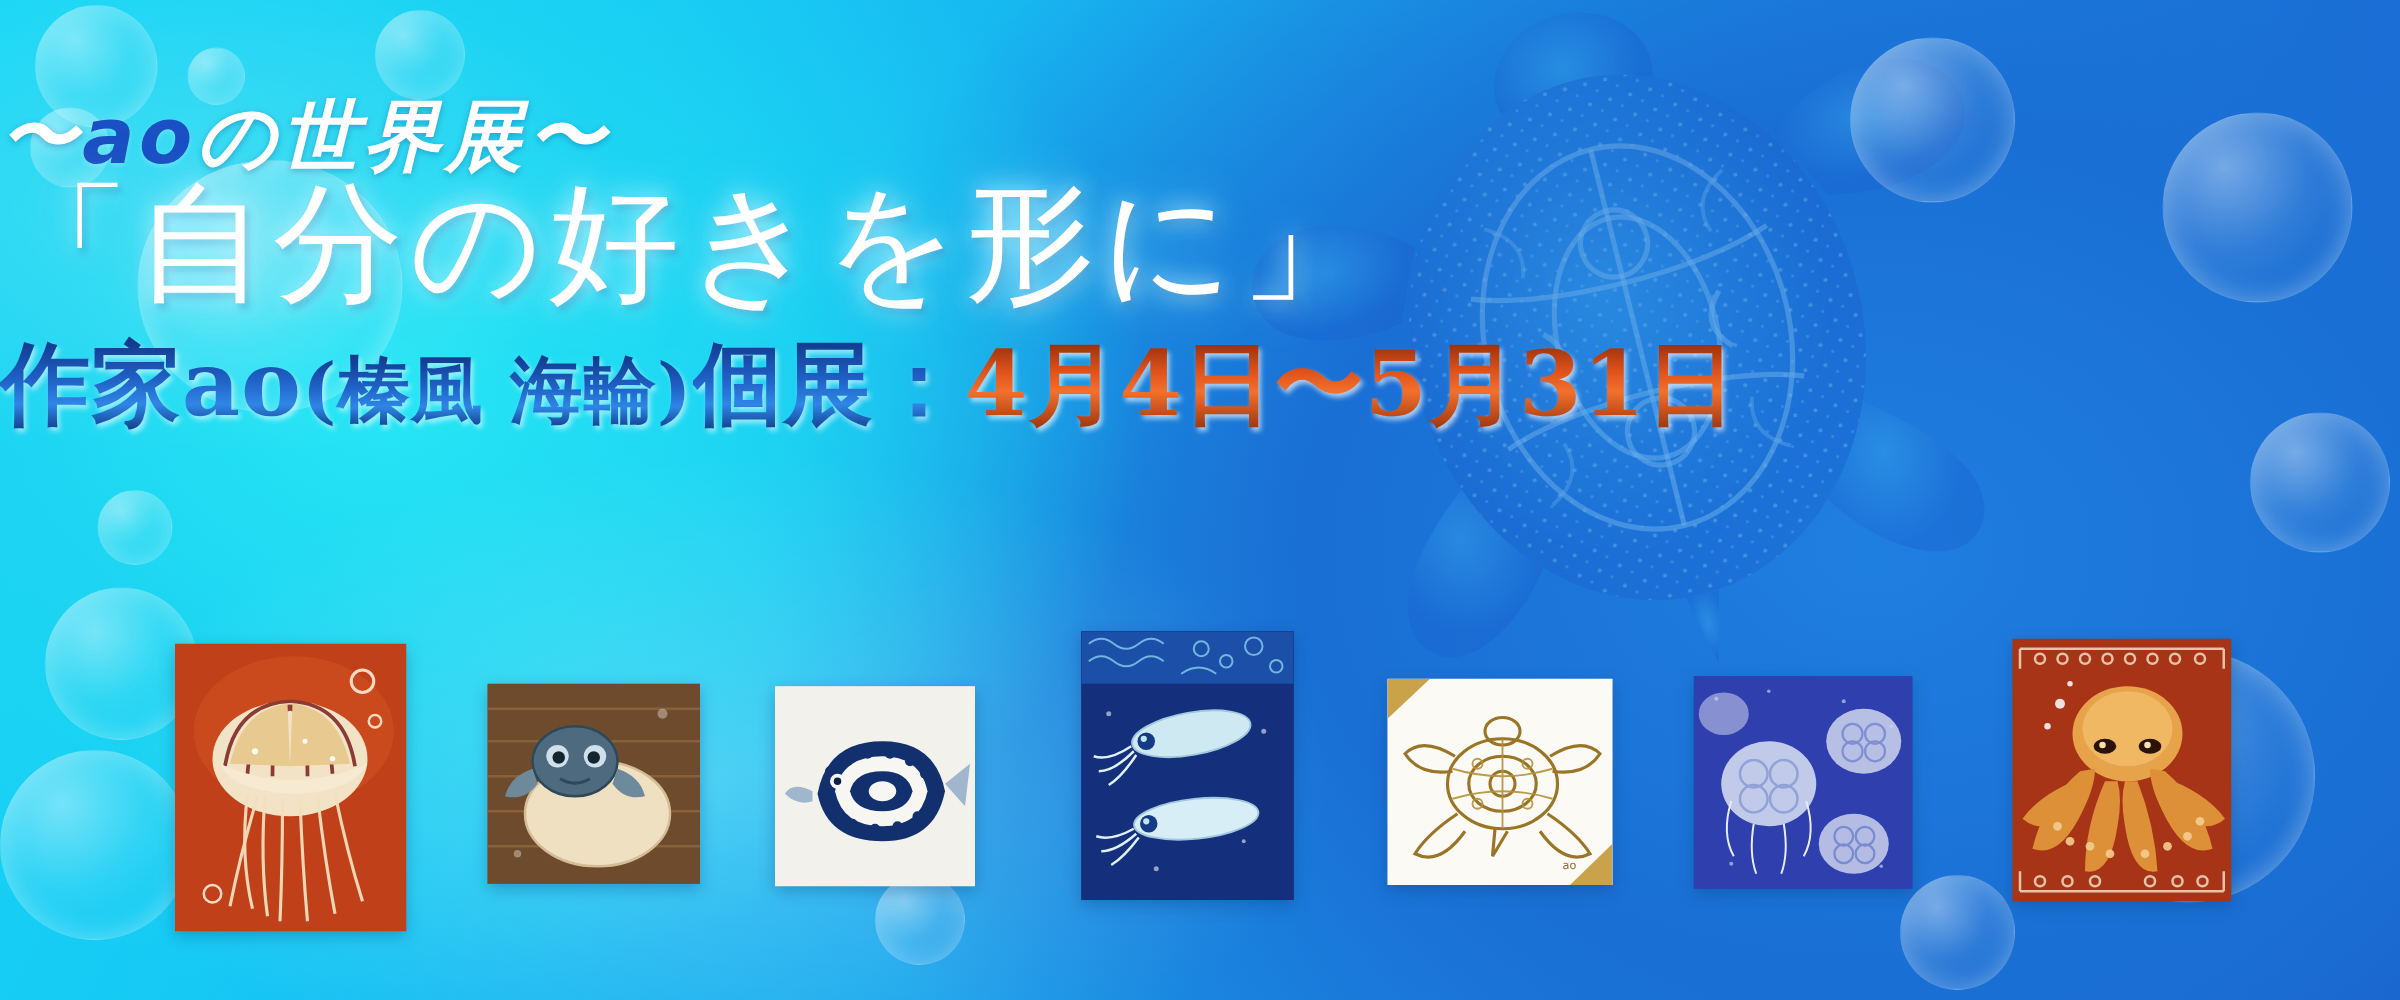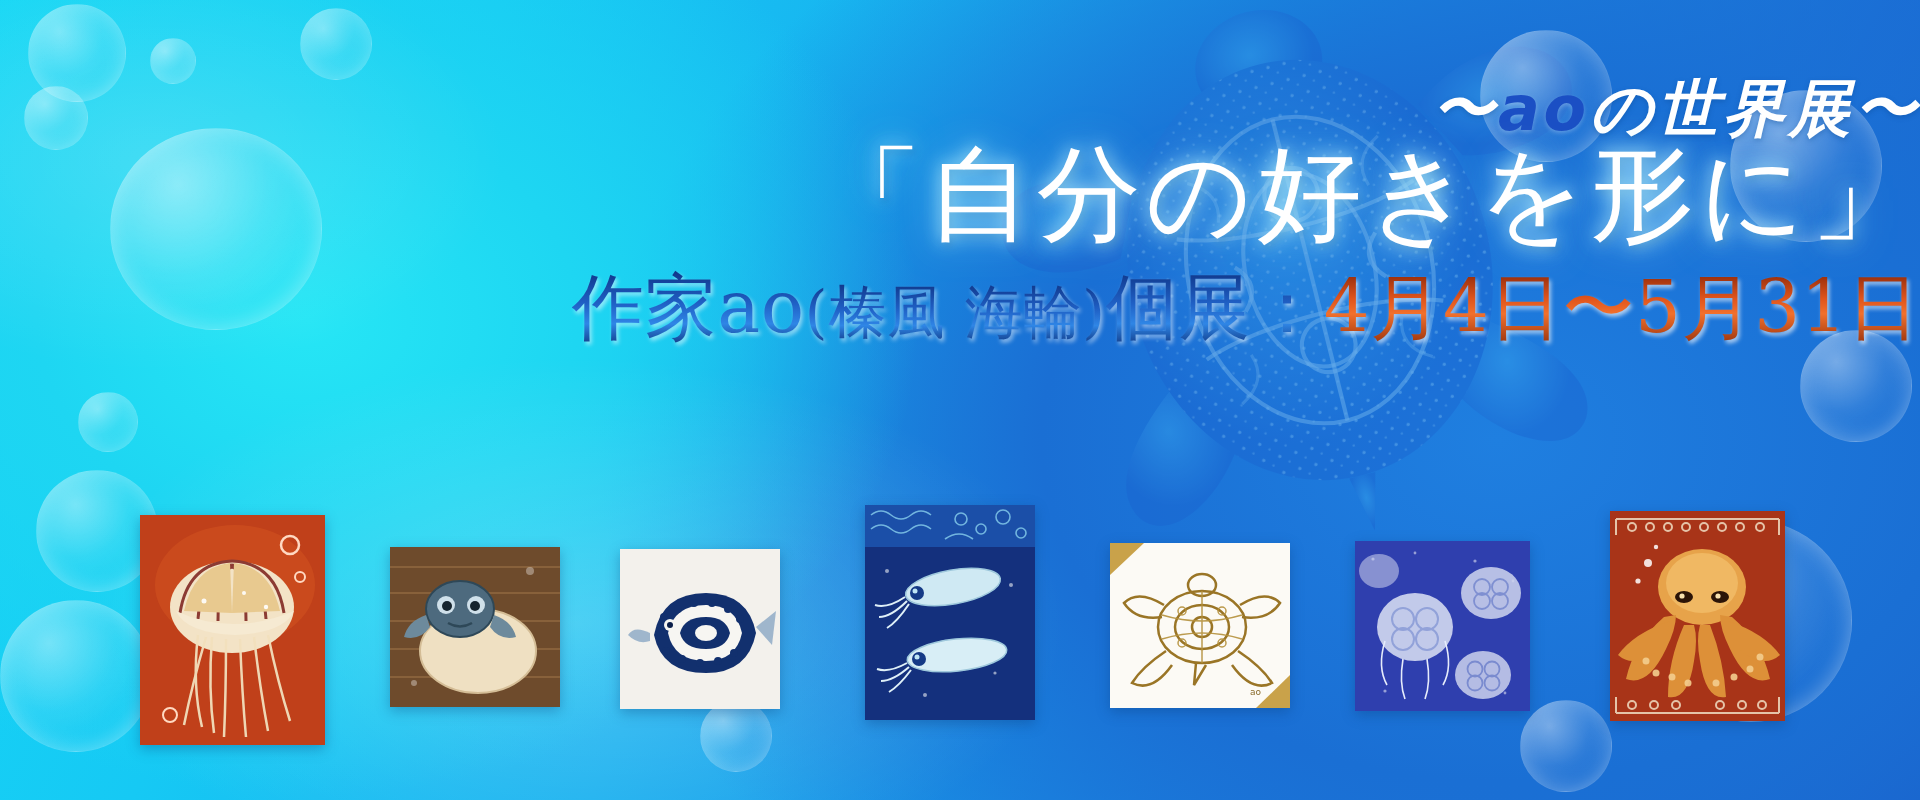--- a/index.html
+++ b/index.html
@@ -27,21 +27,21 @@
     transform:rotate(-14deg);pointer-events:none;}
   .turtle svg{width:100%;height:100%;}
 
   
   .bubble{position:absolute;border-radius:50%;
     background:radial-gradient(circle at 32% 28%, rgba(255,255,255,.40), rgba(255,255,255,.10) 45%, rgba(255,255,255,.02) 70%);
     box-shadow: inset 0 0 22px rgba(255,255,255,.35);
     border:1px solid rgba(255,255,255,.22);pointer-events:none;}
 
   
-  .textwrap{position:absolute;left:0;right:0;top:0;text-align:right;}
+  .textwrap{position:absolute;left:0;right:0;top:0;text-align:left;}
 
   .tagline{
     margin-top:78px;
     font-family:"DejaVu Sans", sans-serif;
     font-size:62px;line-height:1;
     letter-spacing:.06em;
     color:#ffffff;
     font-style:italic;
     font-weight:600;
     text-shadow:0 2px 5px rgba(8,70,140,.35);
@@ -61,21 +61,21 @@
        0 0 18px rgba(190,245,255,.95),
        0 0 38px rgba(150,230,255,.75),
        3px 4px 6px rgba(10,90,160,.38);
   }
 
   .subline{
     margin-top:22px;
     font-family:"DejaVu Serif", serif;
     font-size:72px;line-height:1;
     letter-spacing:.01em;
-    font-weight:400;
+    font-weight:700;
     white-space:nowrap;
     color:#123f97;
   }
   .subline .nm{
     background:linear-gradient(180deg,#0d2f7e 0%,#1f5fc4 45%,#2f86e6 70%,#0c2e78 100%);
     -webkit-background-clip:text;background-clip:text;color:transparent;
     text-shadow:none;
     filter:drop-shadow(2px 3px 2px rgba(255,255,255,.55));
   }
   .subline .paren{

